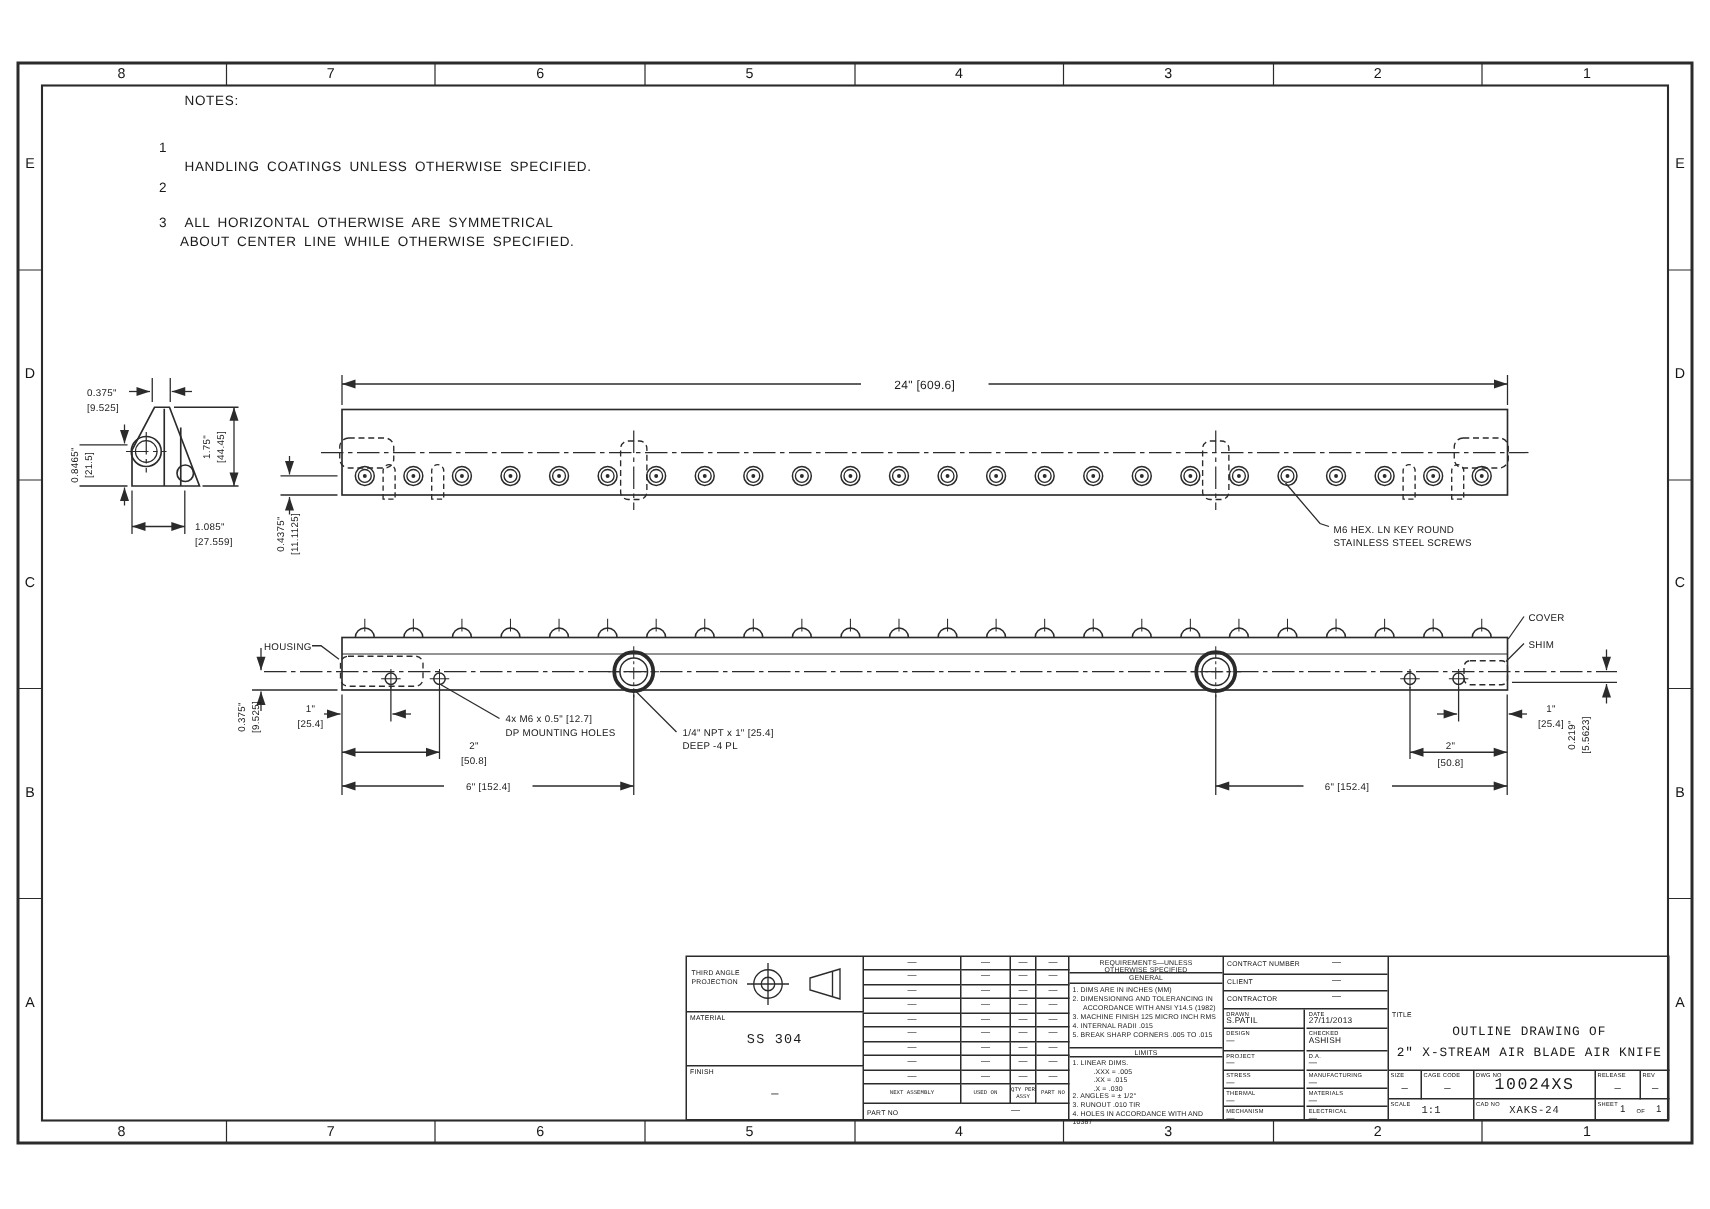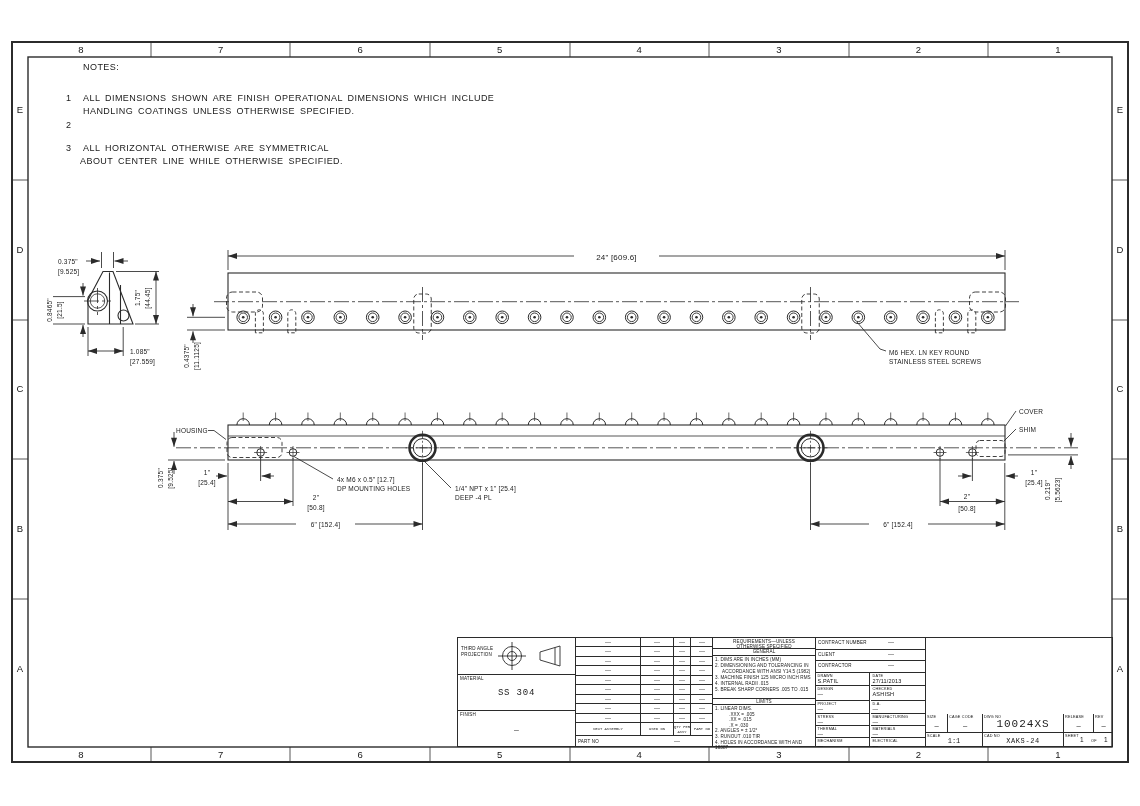--- a/index.html
+++ b/index.html
@@ -13,21 +13,21 @@
   .hid{stroke:#2b2b2b;stroke-width:0.9;fill:none;stroke-dasharray:4 2.5;}
   .frame{stroke:#2b2b2b;fill:none;}
   .wbg{fill:#ffffff;stroke:none;}
   svg text{font-family:"Liberation Sans",sans-serif;fill:#1a1a1a;stroke:none;letter-spacing:0.2px;}
   .t65{font-size:6.5px;}
   .t8{font-size:8px;}
   .zone{position:absolute;z-index:3;width:16px;height:14px;line-height:14px;text-align:center;
         font-size:9.5px;color:#161616;}
   #notes{position:absolute;left:64px;top:62px;width:560px;height:110px;z-index:2;
          font-size:9px;letter-spacing:0.45px;word-spacing:2px;color:#1a1a1a;}
-  #notes div{position:absolute;white-space:nowrap;}
+  #notes div{position:absolute;white-space:nowrap;margin-left:40px;}
   
   #title-block{position:absolute;left:457px;top:637px;width:656px;height:110px;z-index:2;
                border:1.2px solid #2b2b2b;box-sizing:border-box;font-size:5px;}
   #title-block *{box-sizing:border-box;}
   .tbc{position:absolute;border-right:1px solid #2b2b2b;border-bottom:1px solid #2b2b2b;}
   .nbb{border-bottom:none;}
   .nbr{border-right:none;}
   .lbl{position:absolute;font-size:4.5px;line-height:5px;letter-spacing:0.2px;white-space:nowrap;color:#111;}
   .lbl2{font-size:3.8px;line-height:4.2px;}
   .cent{position:absolute;left:0;width:100%;text-align:center;white-space:nowrap;font-family:Liberation Mono, monospace;}
@@ -298,21 +298,20 @@
       <span class="zone" style="left: 1112px; top: 382.4px;">C</span>
       <span class="zone" style="left: 12px; top: 522.1px;">B</span>
       <span class="zone" style="left: 1112px; top: 522.1px;">B</span>
       <span class="zone" style="left: 12px; top: 661.8px;">A</span>
       <span class="zone" style="left: 1112px; top: 661.8px;">A</span>
     </div>
 
 <div id="notes">
   <div style="left:19px;top:0">NOTES:</div>
   <div style="left:2px;top:31px">1</div>
-  <div style="left:19px;top:31px">ALL DIMENSIONS SHOWN ARE FINISH OPERATIONAL DIMENSIONS WHICH INCLUDE</div>
   <div style="left:19px;top:44px">HANDLING COATINGS UNLESS OTHERWISE SPECIFIED.</div>
   <div style="left:2px;top:58px">2</div>
   <div style="left:2px;top:81px">3</div>
   <div style="left:19px;top:81px">ALL HORIZONTAL OTHERWISE ARE SYMMETRICAL</div>
   <div style="left:16px;top:94px">ABOUT CENTER LINE WHILE OTHERWISE SPECIFIED.</div>
 </div>
 
 <div id="title-block">
 
   <div class="tbc" style="left:0;top:0;width:118px;height:37px">
@@ -482,20 +481,25 @@
             <div class="lbl" style="left: 1.5px; top: 5.5px; font-size: 5.5px;">—</div>
           </div>
           <div style="position: absolute; left: 55px; top: 65px; width: 54px; height: 9px;">
             <div class="lbl lbl2" style="left: 1.5px; top: 0.5px;">ELECTRICAL</div>
             <div class="lbl" style="left: 1.5px; top: 5.5px; font-size: 5.5px;">—</div>
           </div>
         </div>
   </div>
 
   <div class="nbb" style="position:absolute;left:468px;top:0;width:187px;height:109px">
+    <div style="position:absolute;left:0;top:35px;width:187px;height:41px;border-bottom:1px solid #2b2b2b">
+      <div class="lbl" style="left:2px;top:1px">TITLE</div>
+      <div class="cent" style="top:10px;font-size:8.5px;letter-spacing:0.6px">OUTLINE DRAWING OF</div>
+      <div class="cent" style="top:24px;font-size:8.5px;letter-spacing:0.6px">2" X-STREAM AIR BLADE AIR KNIFE</div>
+    </div>
     <div style="position:absolute;left:0;top:76px;width:187px;height:19px;border-bottom:1px solid #2b2b2b">
       <div style="position:absolute;left:0;top:0;width:22px;height:19px;border-right:1px solid #2b2b2b">
         <div class="lbl lbl2" style="left:1px;top:1px">SIZE</div>
         <div class="cent" style="top:8px;font-size:7px">—</div>
       </div>
       <div style="position:absolute;left:22px;top:0;width:35px;height:19px;border-right:1px solid #2b2b2b">
         <div class="lbl lbl2" style="left:1px;top:1px">CAGE CODE</div>
         <div class="cent" style="top:8px;font-size:7px">—</div>
       </div>
       <div style="position:absolute;left:57px;top:0;width:81px;height:19px;border-right:1px solid #2b2b2b">

